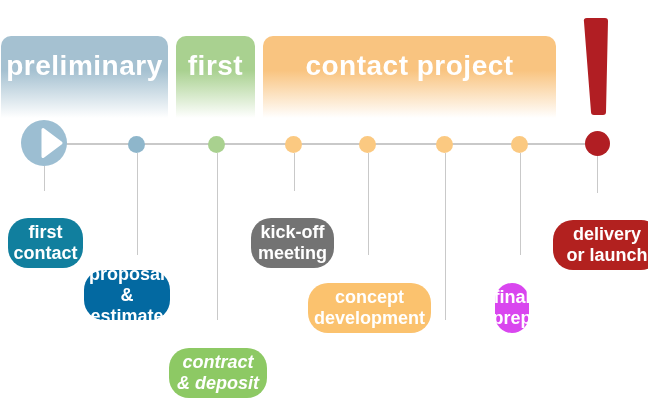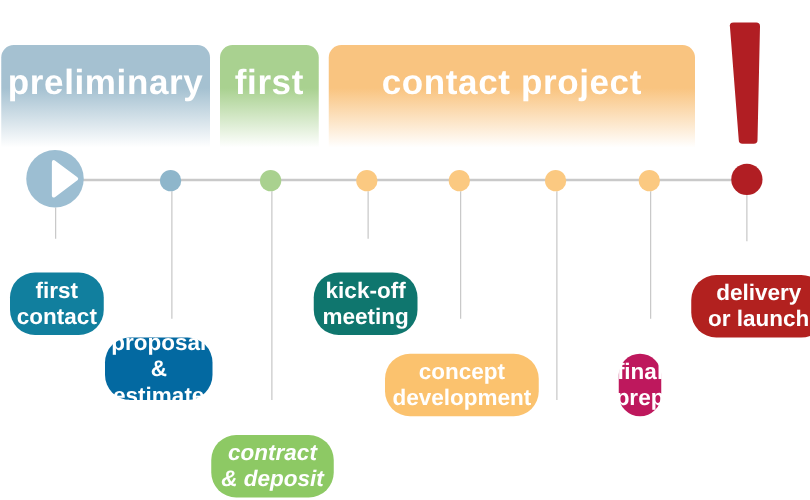--- a/index.html
+++ b/index.html
@@ -64,22 +64,22 @@
   <div class="dot" style="left: 436px; top: 136px; width: 17px; height: 17px; background-color: rgb(251, 201, 129);"></div>
   <div class="dot" style="left: 511px; top: 136px; width: 17px; height: 17px; background-color: rgb(251, 201, 129);"></div>
   <div class="dot" style="left: 585px; top: 131px; width: 25px; height: 25px; background-color: rgb(177, 30, 35);"></div>
 
   <div class="ms-box" style="left: 8px; top: 190px; width: 75px; background-color: rgb(17, 127, 158);">first
 contact</div>
   <div class="ms-box" style="left: 84px; top: 242px; width: 86px; background-color: #0369a1;">proposal
 &amp; estimate</div>
   <div class="ms-box" style="left: 169px; top: 320px; width: 98px; background-color: rgb(141, 201, 100); font-style: italic;">contract
 &amp; deposit</div>
-  <div class="ms-box" style="left: 251px; top: 190px; width: 83px; background-color: #0f766e;">kick-off
+  <div class="ms-box" style="left: 251px; top: 190px; width: 83px; background-color: #737373;">kick-off
 meeting</div>
   <div class="ms-box" style="left: 308px; top: 255px; width: 123px; background-color: rgb(251, 194, 110);">concept
 development</div>
-  <div class="ms-box" style="left: 495px; top: 255px; width: 34px; background-color: #be185d;">final
+  <div class="ms-box" style="left: 495px; top: 255px; width: 34px; background-color: #d946ef;">final
 prep</div>
   <div class="ms-box" style="left: 553px; top: 192px; width: 108px; background-color: rgb(178, 33, 31);">delivery
 or launch</div>
 
 </div>
 
 </body></html>

